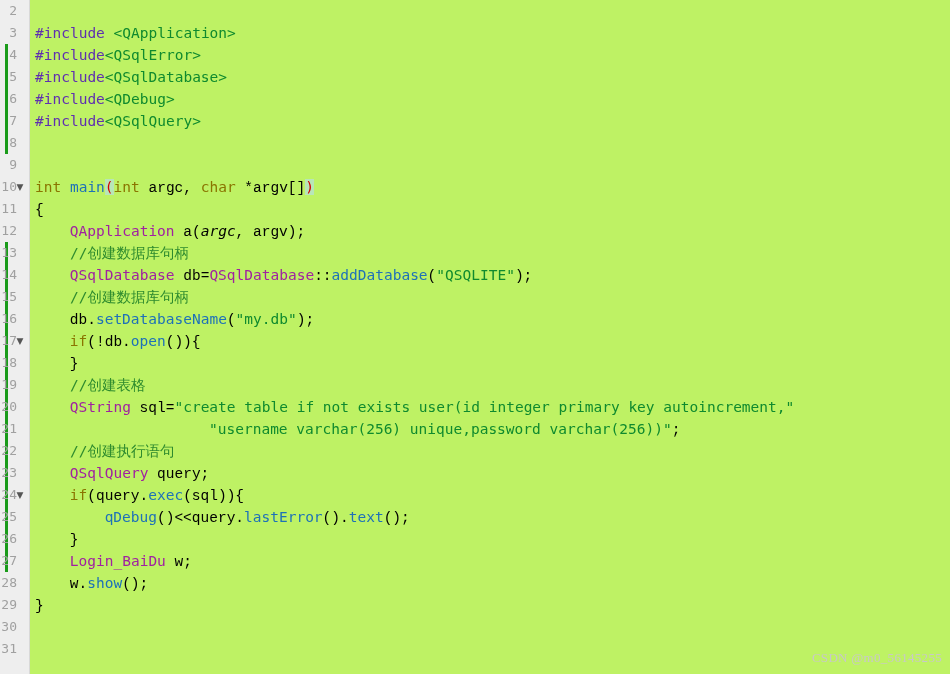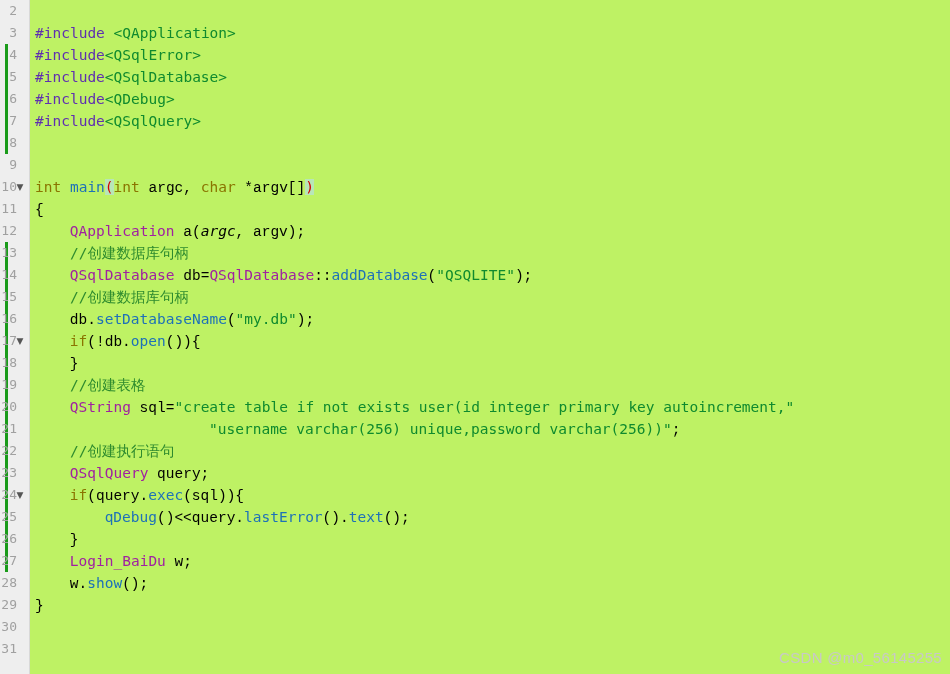--- a/index.html
+++ b/index.html
@@ -108,23 +108,23 @@
   
   .t-comment {
     font-family: "DejaVu Sans Mono", "Liberation Mono", monospace;
   }
 
   
   #watermark {
     position: absolute;
     right: 8px;
     bottom: 8px;
-    font-size: 15px;
+    font-size: 13px;
     color: #c8c8c8;
-    font-family: Liberation Sans, sans-serif;
+    font-family: Liberation Serif, serif;
     letter-spacing: 0.3px;
     user-select: none;
     margin-top: 46px;
   }
 </style>
 </head>
 <body>
 
 <div id="editor">
 

